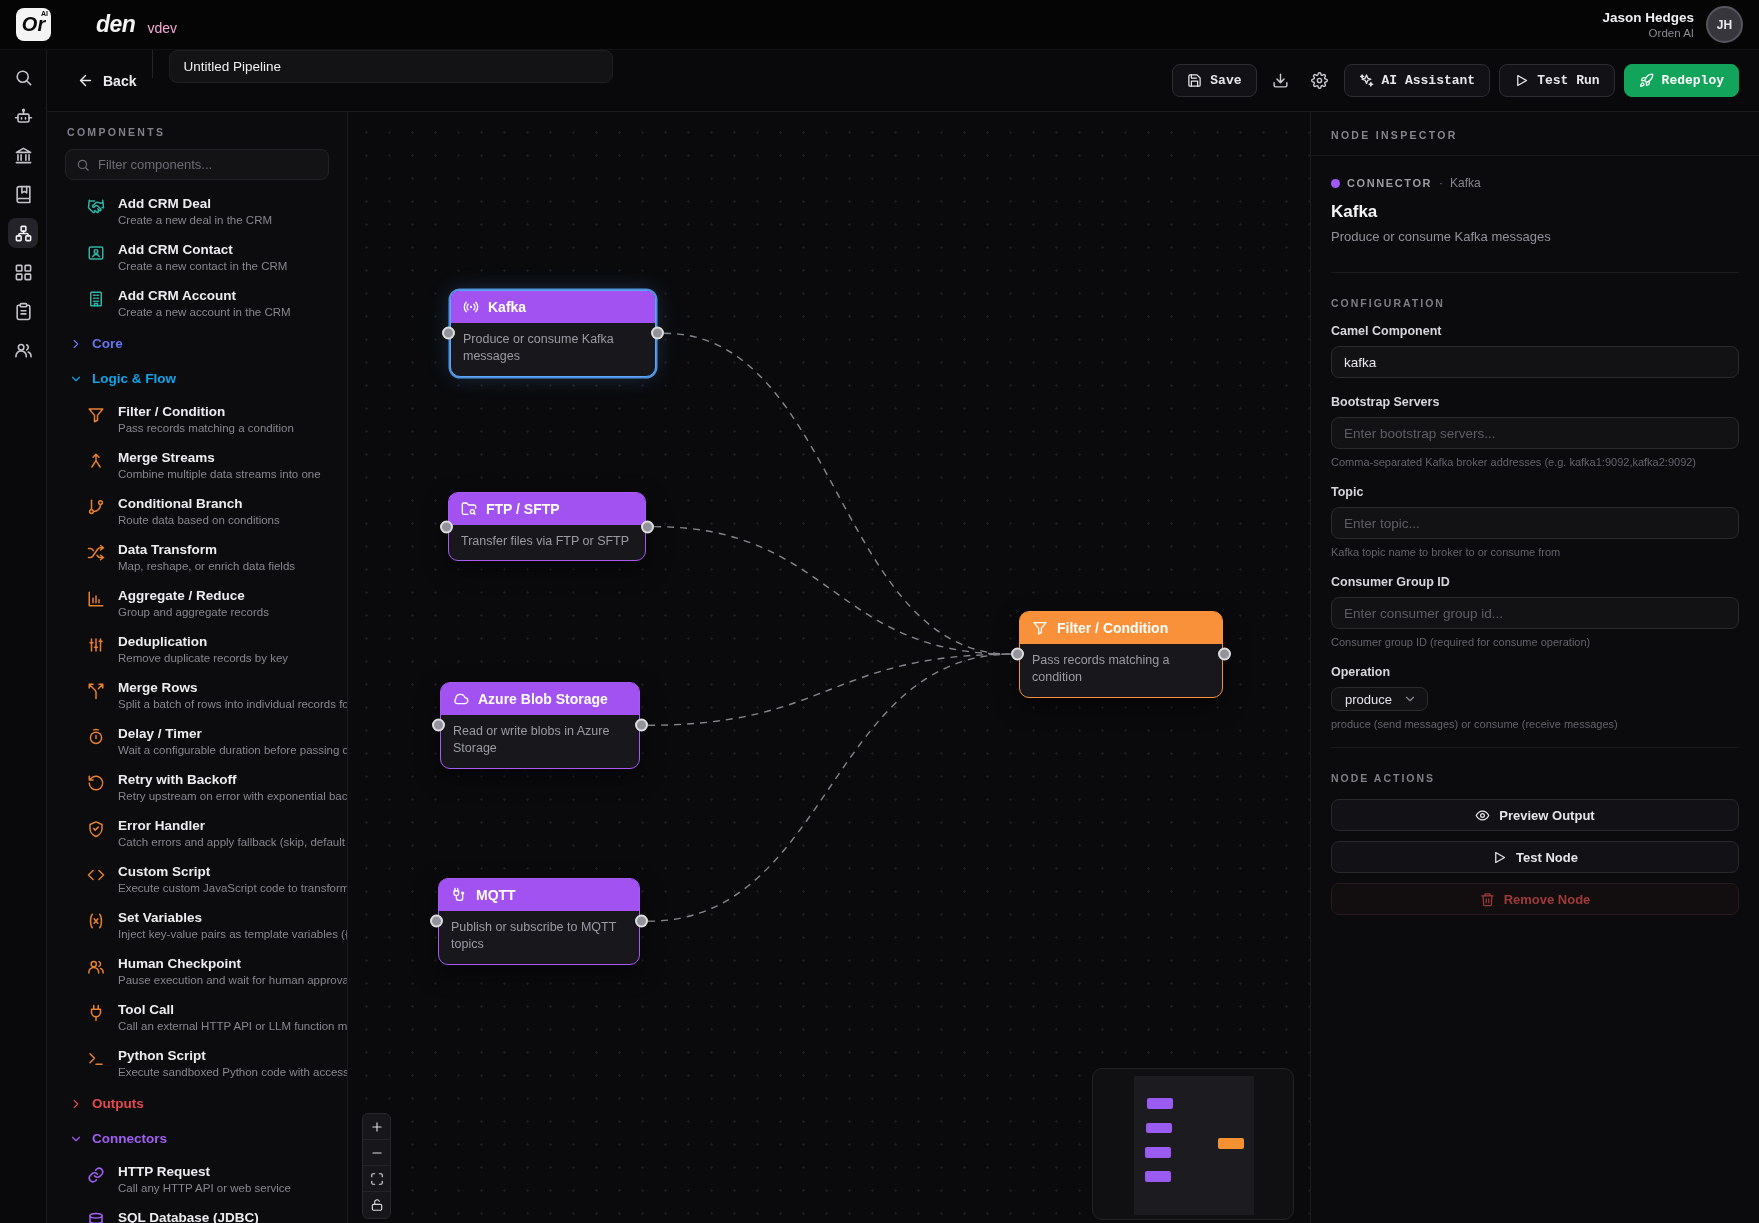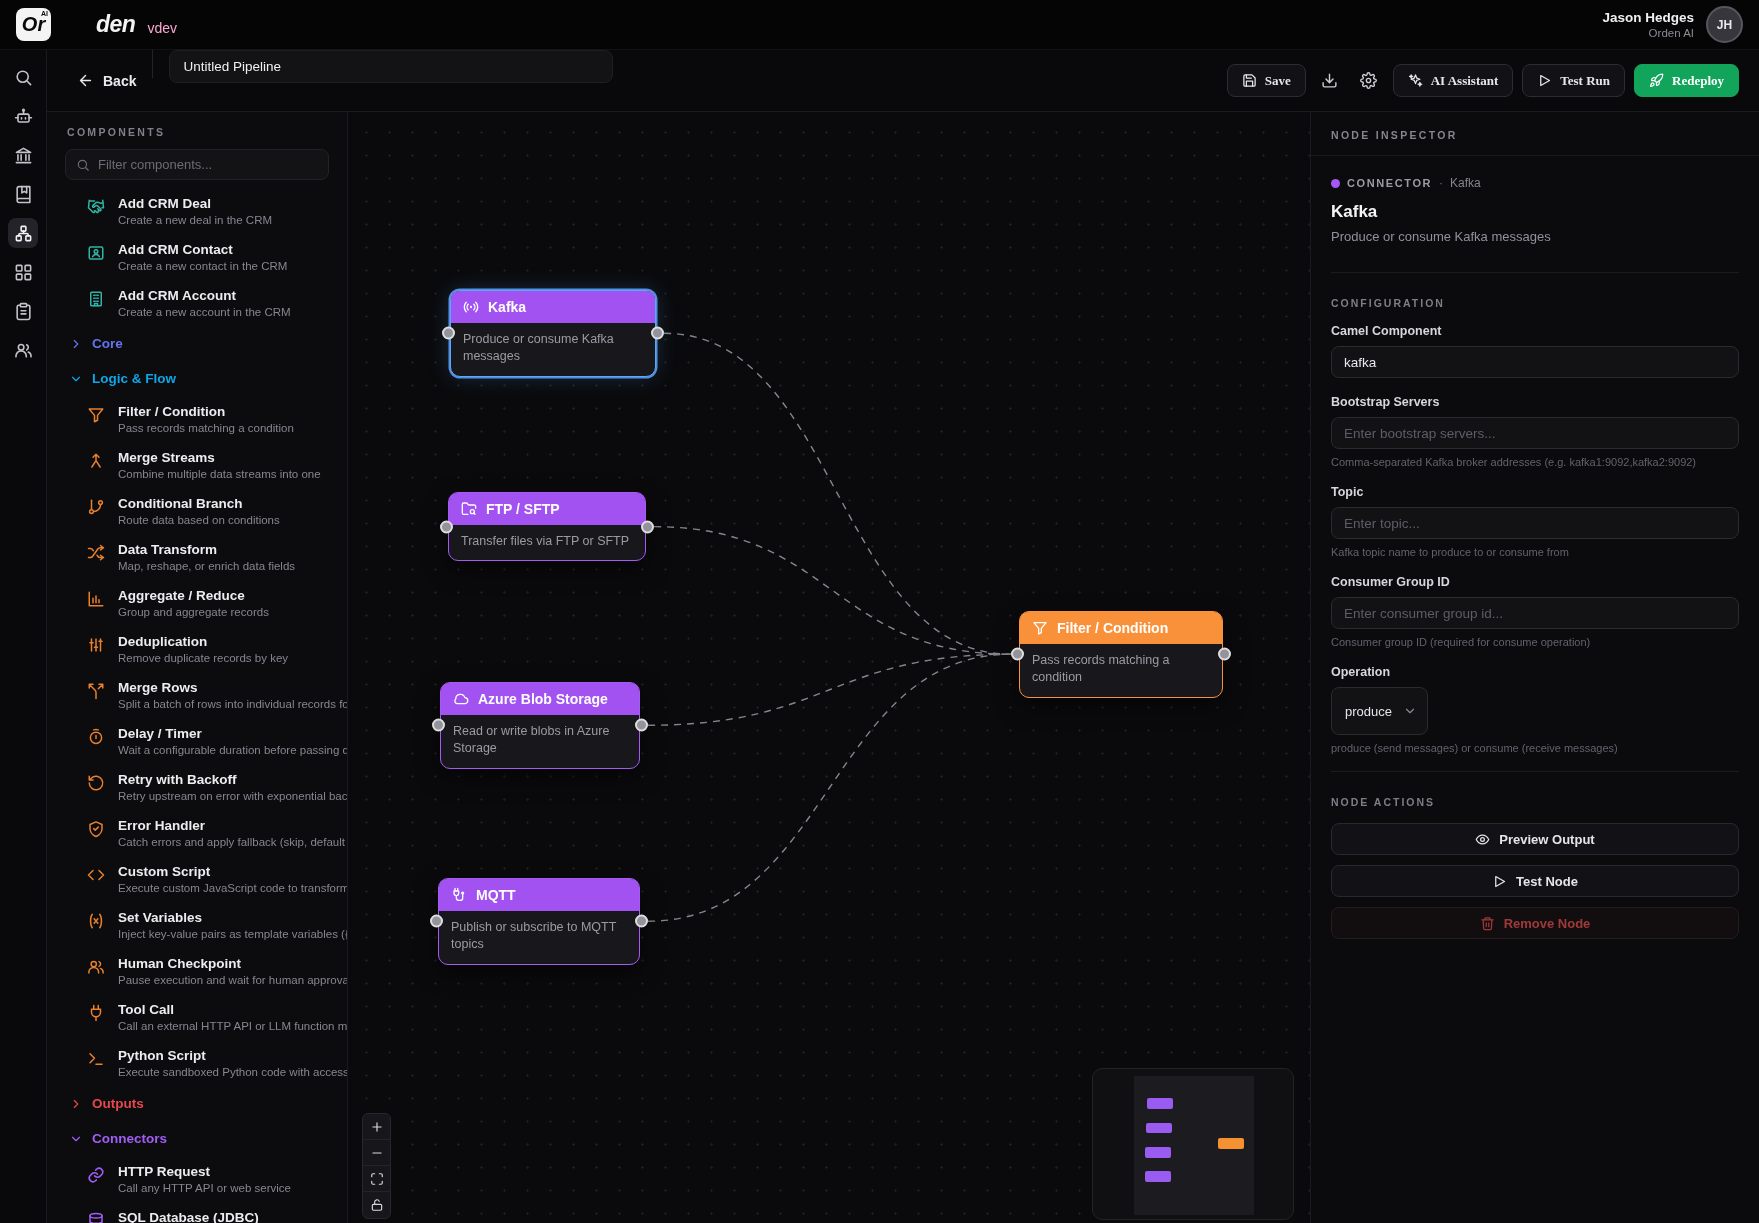--- a/index.html
+++ b/index.html
@@ -41,21 +41,21 @@
     display:flex; padding:0 20px 0 30px; }
   .back-btn { display:flex; align-items:center; gap:9px; color:#eaeaee; font-size:14px; font-weight:600;
     background:none; border:none; cursor:pointer; }
   .back-btn svg { width:17px; height:17px; }
   .tb-divider { width:1px; height:28px; background:#232328; margin:0 16px; }
   .title-input { width:444px; height:33px; background:#131316; border:1px solid #1e1e23; border-radius:8px;
     color:#f0f0f3; font-size:13.5px; padding:0 13px; outline:none; font-family:inherit; }
   .tb-right { margin-left:auto; display:flex; align-items:center; gap:9px; }
   .tb-btn { height:33px; padding:0 14px; background:#121216; border:1px solid #2c2c32; border-radius:8px;
     color:#e7e7eb; font-size:13px; font-weight:600; display:flex; align-items:center; gap:8px; cursor:pointer;
-    font-family:Liberation Serif, serif; }
+    font-family:Liberation Mono, monospace; }
   .tb-btn svg { width:15px; height:15px; }
   .tb-btn.primary { background:#11a45a; border-color:#11a45a; color:#ffffff; }
   .tb-icon-btn { width:30px; height:30px; background:none; border:none; color:#cbcbd1; display:flex;
     align-items:center; justify-content:center; cursor:pointer; }
   .tb-icon-btn svg { width:17px; height:17px; }
 
   .content { flex:1; display:flex; min-height:0; }
 
   
   .sidebar { width:301px; flex:0 0 301px; background:#0c0c0e; border-right:1px solid #1b1b1f;
@@ -124,21 +124,21 @@
   .insp-title { font-size:17px; font-weight:700; color:#f5f5f7; margin:12px 0 7px; }
   .insp-sub { font-size:13px; color:#91919b; }
   .insp-divider { height:1px; background:#1b1b1f; margin-top:28px; }
   .section-label { font-size:10.5px; letter-spacing:2px; font-weight:700; color:#7e7e87; margin:24px 0 15px; }
   .field { margin-bottom:17px; }
   .field-label { font-size:12.5px; font-weight:700; color:#d6d6dc; margin-bottom:8px; }
   .field input { width:100%; height:32px; background:#121215; border:1px solid #2a2a2f; border-radius:8px;
     padding:0 12px; font-size:13.5px; color:#e9e9ed; outline:none; font-family:inherit; }
   .field input::placeholder { color:#5d5d66; }
   .field-help { font-size:11px; color:#62626b; margin-top:7px; }
-  .select-box { width:97px; height:48px; background:#121215; border:1px solid #2a2a2f; border-radius:8px;
+  .select-box { width:97px; height:24px; background:#121215; border:1px solid #2a2a2f; border-radius:8px;
     display:flex; align-items:center; justify-content:space-between; padding:0 10px 0 13px;
     font-size:13px; color:#e5e5e9; cursor:pointer; }
   .select-box svg { width:14px; height:14px; color:#8a8a93; }
   .action-btn { width:100%; height:32px; margin-bottom:10px; background:#121216; border:1px solid #28282d;
     border-radius:8px; display:flex; align-items:center; justify-content:center; gap:9px; color:#e5e5e9;
     font-size:13px; font-weight:600; cursor:pointer; font-family:inherit; }
   .action-btn svg { width:15px; height:15px; }
   .action-btn.danger { color:#a03a3a; background:#120e0f; border-color:#271b1d; }
   .icon { display:inline-flex; align-items:center; justify-content:center; }
 </style>
@@ -711,21 +711,21 @@
               <span class="badge-sep">·</span>
               <span class="badge-name">Kafka</span>
             </div>
             <div class="insp-title">Kafka</div>
             <div class="insp-sub">Produce or consume Kafka messages</div>
             <div class="insp-divider"></div>
             <div class="section-label">CONFIGURATION</div>
             <div id="config-fields">
                 <div class="field"><div class="field-label">Camel Component</div><input value="kafka" style=""></div>
                 <div class="field"><div class="field-label">Bootstrap Servers</div><input placeholder="Enter bootstrap servers..." style=""><div class="field-help">Comma-separated Kafka broker addresses (e.g. kafka1:9092,kafka2:9092)</div></div>
-                <div class="field"><div class="field-label">Topic</div><input placeholder="Enter topic..." style=""><div class="field-help">Kafka topic name to produce to or consume from</div></div>
+                <div class="field"><div class="field-label">Topic</div><input placeholder="Enter topic..." style=""><div class="field-help">Kafka topic name to broker to or consume from</div></div>
                 <div class="field"><div class="field-label">Consumer Group ID</div><input placeholder="Enter consumer group id..." style=""><div class="field-help">Consumer group ID (required for consume operation)</div></div>
                 <div class="field">
                   <div class="field-label">Operation</div>
                   <div class="select-box">
                     <span>produce</span>
                     <span class="icon">
                       <svg viewBox="0 0 24 24" fill="none" stroke="currentColor" stroke-width="2" stroke-linecap="round" stroke-linejoin="round">
                         <path d="M6 9l6 6 6-6"></path>
                       </svg>
                     </span>

